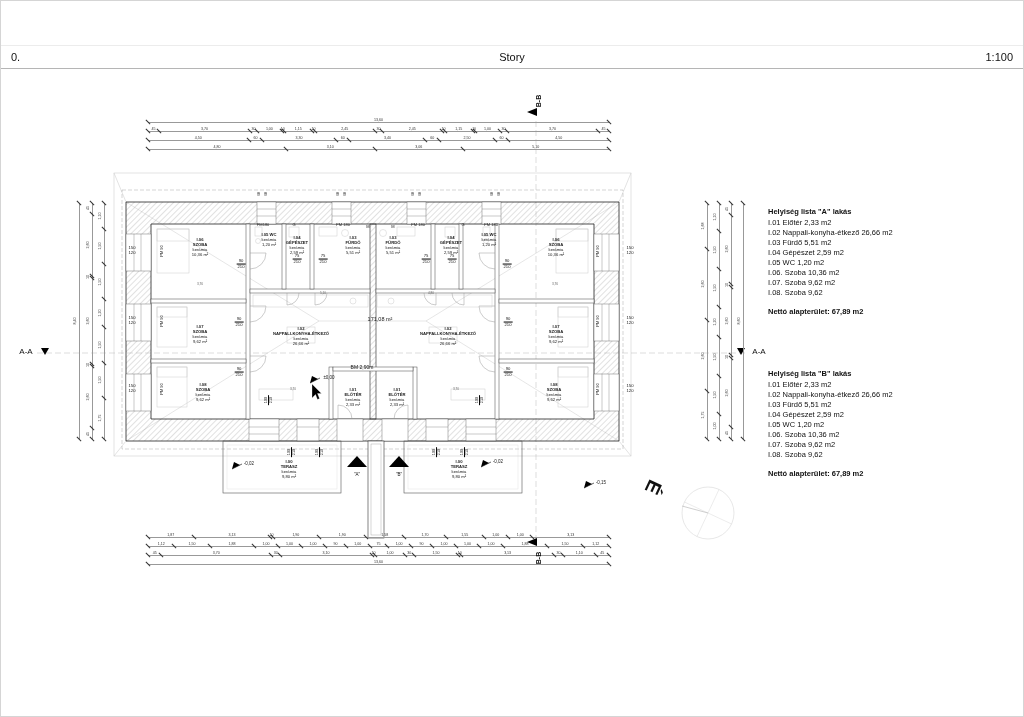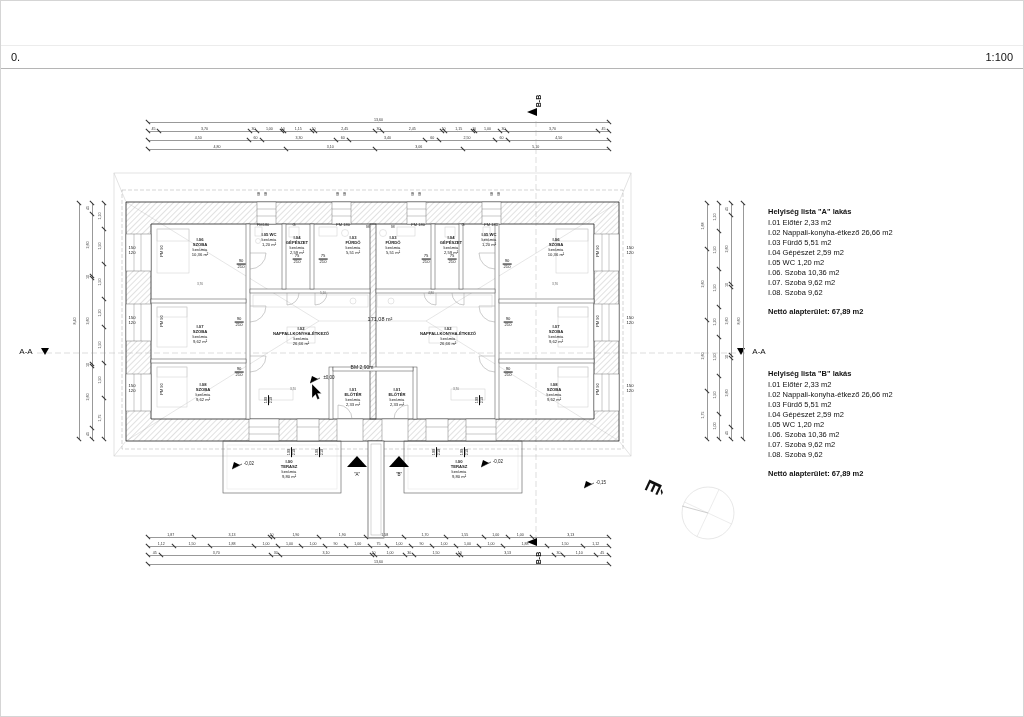--- a/index.html
+++ b/index.html
@@ -28,20 +28,21 @@
   .north{font-size:20px;font-weight:bold;transform:translate(-50%,-50%) rotate(115deg);}
   .entr{font-size:4.5px;transform:translate(-50%,-50%);}
 </style>
 </head>
 <body>
 
 <div class="page">
 
   <div class="titlebar">
     <span class="tl">0.</span>
+    <span class="tc">Story</span>
     <span class="tr">1:100</span>
   </div>
 
   <svg class="plan" width="1024" height="717" viewBox="0 0 1024 717">
     <defs>
       <pattern id="hatch" width="4" height="4" patternUnits="userSpaceOnUse" patternTransform="rotate(45)">
         <line x1="0" y1="0" x2="0" y2="4" stroke="#888" stroke-width="0.5"></line>
       </pattern>
     </defs>
 

